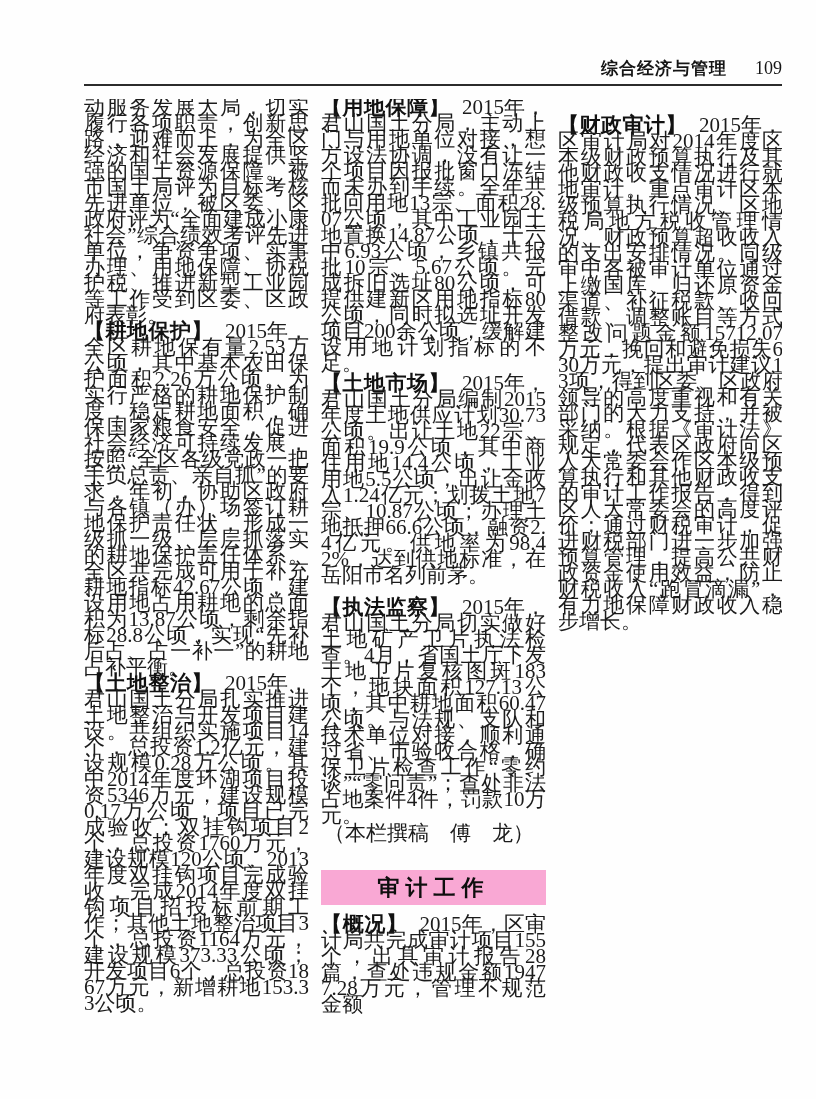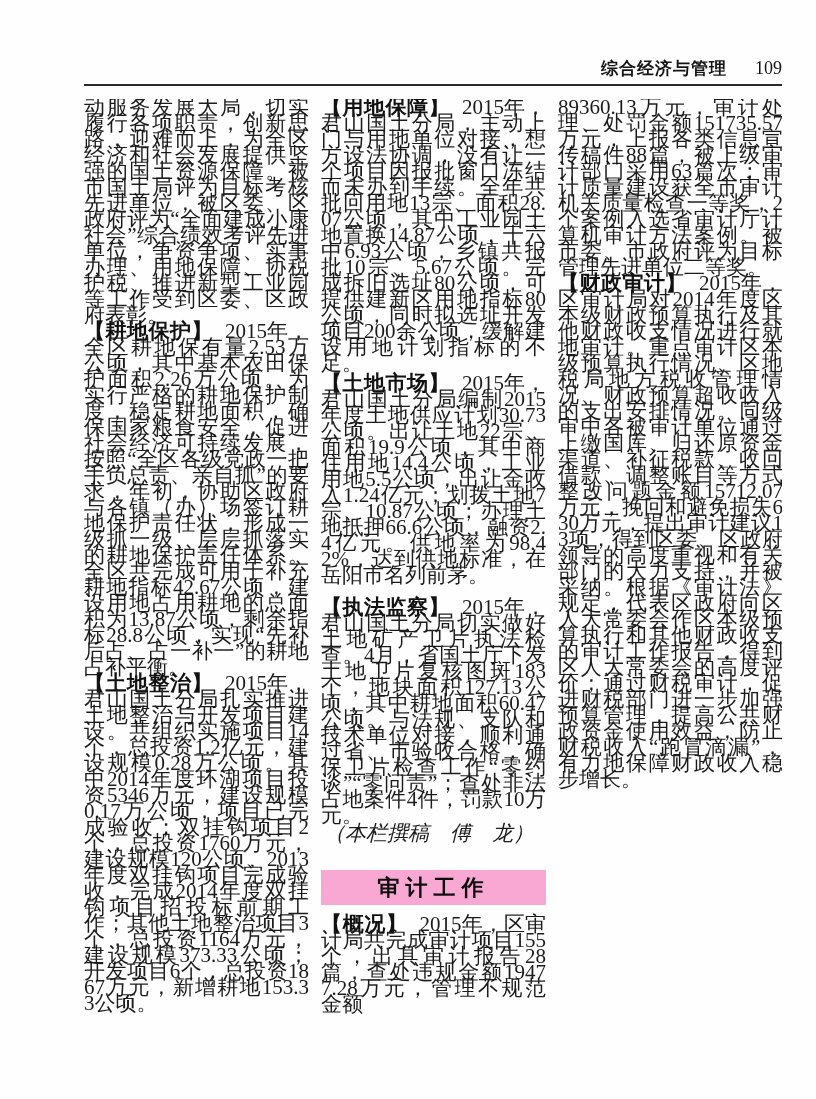--- a/index.html
+++ b/index.html
@@ -60,21 +60,20 @@
   .entry-head {
     font-family: Liberation Serif, serif;
     font-weight: bold;
     letter-spacing: 0.5px;
     margin-right: 12px;
     color: #111;
   }
   .byline {
     text-align: right !important;
     padding-right: 12px;
-    font-style: italic;
     margin-top: 2px !important;
   }
   .section-banner {
     margin: 29px 0 11px 0;
     background: #f9a8d4;
     height: 35px;
     line-height: 35px;
     text-align: center;
     font-family: "Liberation Sans", "DejaVu Sans", sans-serif;
     font-weight: bold;
@@ -103,18 +102,17 @@
     <div class="col">
       <p class="entry" style="margin-top:0"><span class="entry-head">【用地保障】</span><span>2015年，君山国土分局，主动上门与用地单位对接，想方设法协调，没有让一个项目因报批窗口冻结而未办到手续。全年共批回用地13宗、面积28.07公顷，其中工业园土地置换14.87公顷，十六中6.93公顷，乡镇共报批10宗、5.67公顷。完成拆旧选址80公顷，可提供建新区用地指标80公顷，同时拟选址开发项目200余公顷，缓解建设用地计划指标的不足。</span></p>
       <p class="entry entry--tight" style="margin-top:4px"><span class="entry-head">【土地市场】</span><span>2015年，君山国土分局编制2015年度土地供应计划30.73公顷。出让土地22宗、面积19.9公顷，其中商住用地14.4公顷，工业用地5.5公顷，出让金收入1.24亿元；划拨土地7宗、10.87公顷；办理土地抵押66.6公顷，融资2.4亿元。供地率为98.42%，达到供地标准，在岳阳市名列前茅。</span></p>
       <p class="entry entry--tight" style="margin-top:16px"><span class="entry-head">【执法监察】</span><span>2015年，君山国土分局切实做好土地矿产卫片执法检查。4月，省国土厅下发土地卫片复核图斑183个，地块面积127.13公顷，其中耕地面积60.47公顷。与法规、支队和技术单位对接，顺利通过省、市验收合格，确保卫片检查工作“零约谈”“零问责”；查处非法占地案件4件，罚款10万元。</span></p>
       <p class="byline">（本栏撰稿　傅　龙）</p>
       <div class="section-banner">审计工作</div>
       <p class="entry" style="margin-top:0"><span class="entry-head">【概况】</span><span>2015年，区审计局共完成审计项目155个，出具审计报告28篇，查处违规金额19477.28万元，管理不规范金额</span></p>
     </div>
 
     <div class="col">
-      <p class="cont">89360.13万元，审计处理、处罚金额151735.57万元，上报各类信息宣传稿件88篇，被上级审计部门采用63篇次；审计质量建设获全市审计机关质量检查一等奖，2个案例入选省审计厅计算机审计方法案例。被市委、市政府评为目标管理先进单位二等奖。</p>
       <p class="entry"><span class="entry-head">【财政审计】</span><span>2015年，区审计局对2014年度区本级财政预算执行及其他财政收支情况进行就地审计。重点审计区本级预算执行情况、区地税局地方税收管理情况、财政预算超收收入的支出安排情况。同级审中各被审计单位通过上缴国库、归还原资金渠道、补征税款、收回借款、调整账目等方式整改问题金额15712.07万元，挽回和避免损失630万元，提出审计建议13项，得到区委、区政府领导的高度重视和有关部门的大力支持，并被采纳。根据《审计法》规定，代表区政府向区人大常委会作区本级预算执行和其他财政收支的审计工作报告，得到区人大常委会的高度评价；通过财税审计，促进财税部门进一步加强预算管理，提高公共财政资金使用效益，防止财税收入“跑冒滴漏”，有力地保障财政收入稳步增长。</span></p>
     </div>
 
   </div>
 </div>
 
 </body></html>

